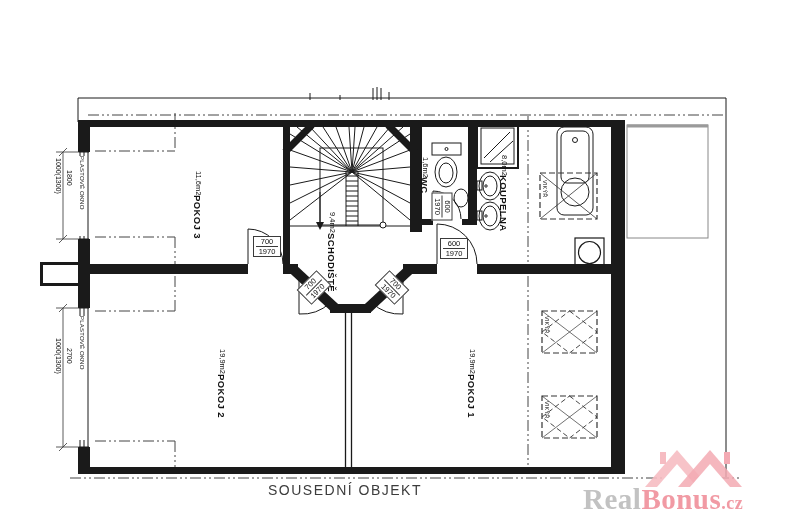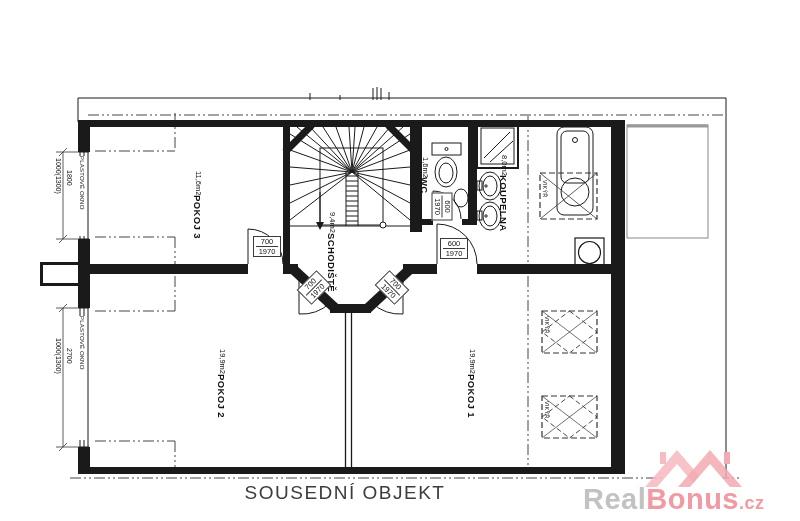--- a/index.html
+++ b/index.html
@@ -12,21 +12,21 @@
   .roomlbl span{display:block;white-space:nowrap;}
   .roomlbl .t{font-weight:bold;font-size:9.5px;letter-spacing:0.4px;}
   .roomlbl .a{font-size:7.5px;}
   .doorlbl{display:flex;flex-direction:column;align-items:center;background:#fff;
            border:1px solid #3a3a3a;font-size:7.5px;line-height:9px;padding:0 2px;
            min-width:22px;text-align:center;z-index:3;}
   .doorlbl .top{border-bottom:1px solid #3a3a3a;width:100%;}
   .winlbl{font-size:6px;letter-spacing:0.2px;background:#fff;}
   .dimlbl{font-size:7px;white-space:nowrap;}
   .viklbl{font-size:5.5px;letter-spacing:0.2px;}
-  .sous{width:210px;text-align:center;font-size:19px;letter-spacing:1.5px;color:#3c3c3c;}
+  .sous{width:210px;text-align:center;font-size:14px;letter-spacing:1.5px;color:#3c3c3c;}
   .wm{font-weight:bold;font-size:29px;letter-spacing:0.5px;z-index:4;white-space:nowrap;}
   .wm .real{color:#c2c2c2;}
   .wm .bonus{color:#f19aa4;}
   .wm .cz{color:#f19aa4;font-size:18px;}
 </style>
 </head>
 <body>
 
 <div class="stage">
 
@@ -300,17 +300,17 @@
 <div class="lbl v winlbl" style="left:79px;top:316px;height:124px;">PLASTOVÉ OKNO</div>
 <div class="lbl v dimlbl" style="left:66px;top:348px;height:60px;">2700</div>
 <div class="lbl v dimlbl" style="left:55px;top:338px;height:82px;">1000(1300)</div>
 
 <div class="lbl v viklbl" style="left:542px;top:180px;height:32px;">VIKÝŘ</div>
 <div class="lbl v viklbl" style="left:544px;top:316px;height:32px;">VIKÝŘ</div>
 <div class="lbl v viklbl" style="left:544px;top:401px;height:32px;">VIKÝŘ</div>
 
 <div class="lbl sous" style="left:240px;top:482px;">SOUSEDNÍ OBJEKT</div>
 
-<div class="lbl wm" style="left:583px;top:483px;">
+<div class="lbl wm" style="left:583px;top:483px;font-family:Liberation Serif, serif;">
   <span class="real">Real</span><span class="bonus">Bonus</span><span class="cz">.cz</span>
 </div>
 
 </div>
 
 </body></html>

